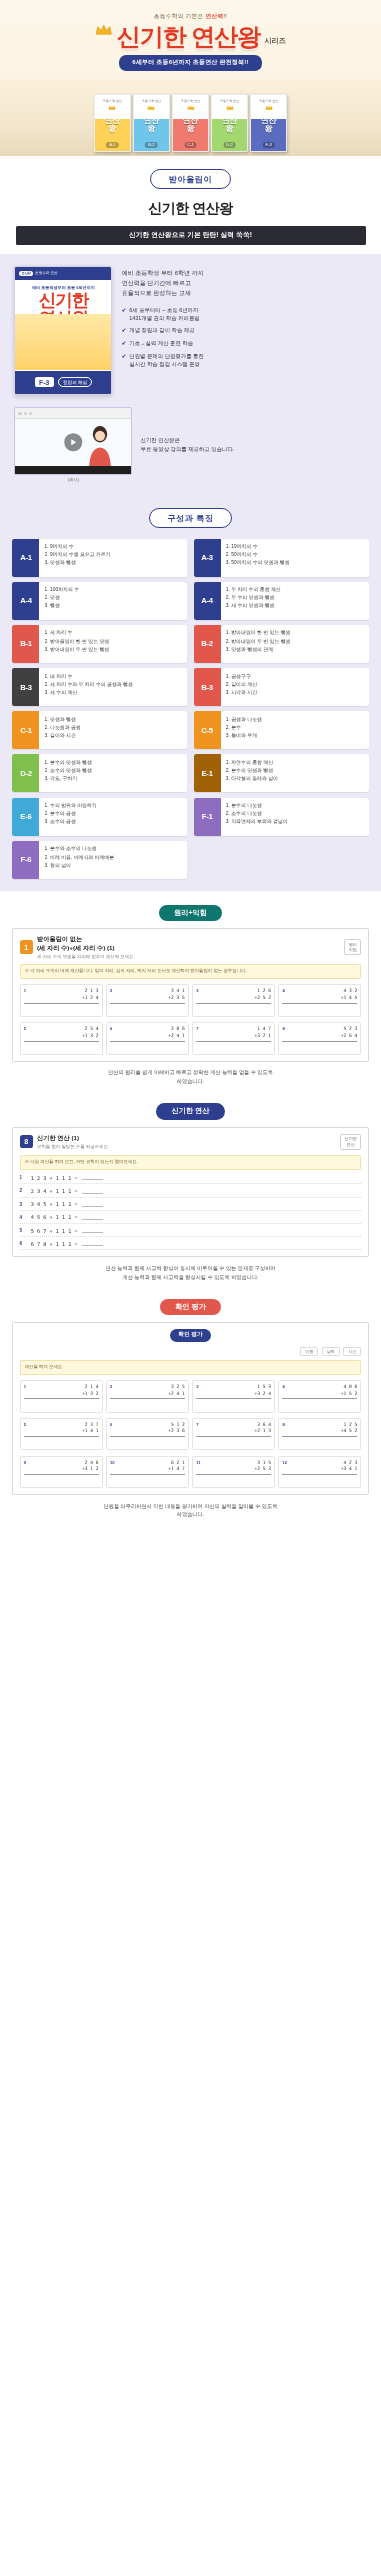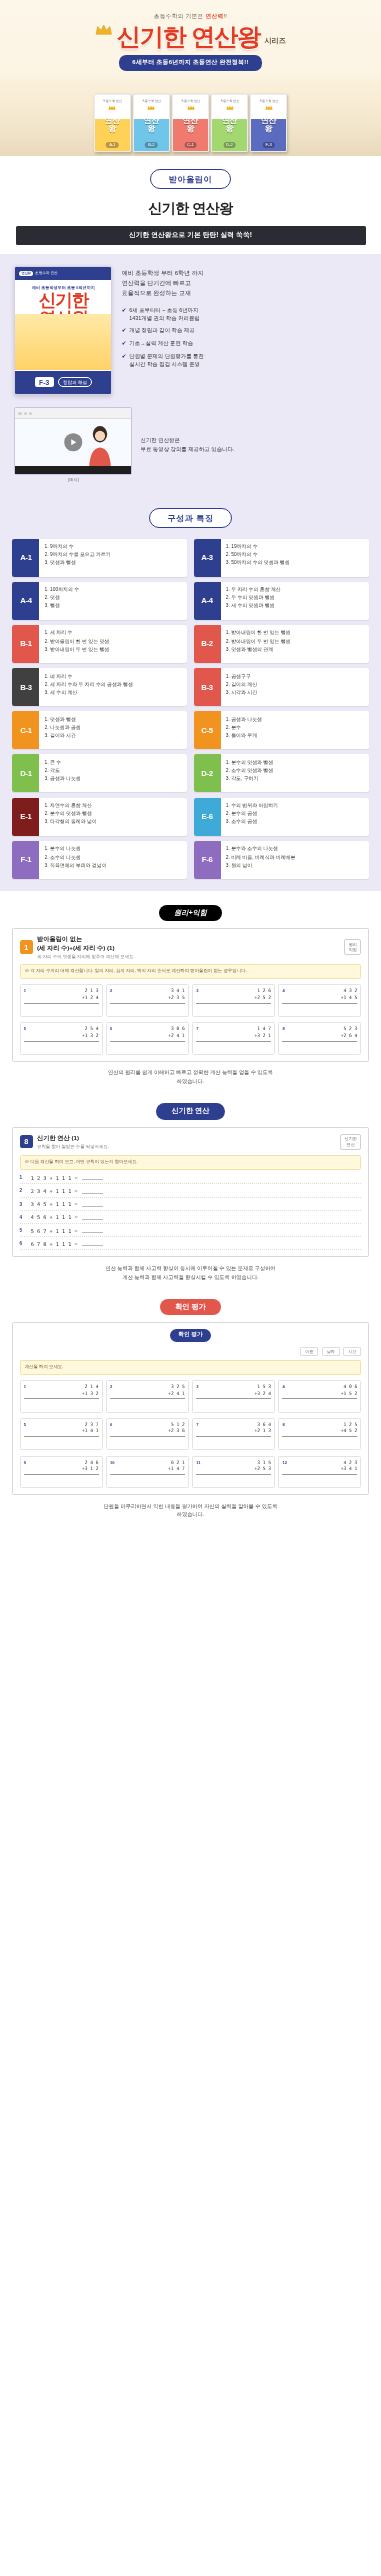--- a/index.html
+++ b/index.html
@@ -478,37 +478,29 @@
         </div>
         <div class="cell">
           <div class="cell-tag" style="background:#f0941f">C-5</div>
           <div class="cell-body">
             <div>1. 곱셈과 나눗셈</div>
             <div>2. 분수</div>
             <div>3. 들이와 무게</div>
           </div>
         </div>
         <div class="cell">
-          <div class="cell-tag" style="background:#7fbf4d">D-1</div>
-          <div class="cell-body">
-            <div>1. 큰 수</div>
-            <div>2. 각도</div>
-            <div>3. 곱셈과 나눗셈</div>
-          </div>
-        </div>
-        <div class="cell">
           <div class="cell-tag" style="background:#7fbf4d">D-2</div>
           <div class="cell-body">
             <div>1. 분수의 덧셈과 뺄셈</div>
             <div>2. 소수의 덧셈과 뺄셈</div>
             <div>3. 각도, 구하기</div>
           </div>
         </div>
         <div class="cell">
-          <div class="cell-tag" style="background:#7f1d1d">E-1</div>
+          <div class="cell-tag" style="background:#a16207">E-1</div>
           <div class="cell-body">
             <div>1. 자연수의 혼합 계산</div>
             <div>2. 분수의 덧셈과 뺄셈</div>
             <div>3. 다각형의 둘레와 넓이</div>
           </div>
         </div>
         <div class="cell">
           <div class="cell-tag" style="background:#3fa9d8">E-6</div>
           <div class="cell-body">
             <div>1. 수의 범위와 어림하기</div>
@@ -529,21 +521,21 @@
           <div class="cell-body">
             <div>1. 분수와 소수의 나눗셈</div>
             <div>2. 비례 비율, 비례식과 비례배분</div>
             <div>3. 원의 넓이</div>
           </div>
         </div>
       </div>
   </div>
 
   <div class="fblock">
-    <div class="fhead" id="warmup-head" style="background: #000000; font-style: italic;">원리+익힘</div>
+    <div class="fhead" id="warmup-head" style="background: #0f766e;">원리+익힘</div>
     <div class="shot">
       <div class="shot-head">
         <div class="shot-num" id="warmup-num" style="background: rgb(240, 148, 31);">1</div>
         <div>
           <div class="shot-title" id="warmup-title">받아올림이 없는<br>(세 자리 수)+(세 자리 수) (1)</div>
           <div class="shot-sub">세 자리 수의 덧셈을 자리에 맞추어 계산해 보세요.</div>
         </div>
         <div class="shot-badge" id="warmup-badge">원리<br>익힘</div>
       </div>
       <div class="shot-banner">※ 각 자리 수끼리 더해 계산합니다. 일의 자리, 십의 자리, 백의 자리 순서로 계산하며 받아올림이 없는 경우입니다.</div>

